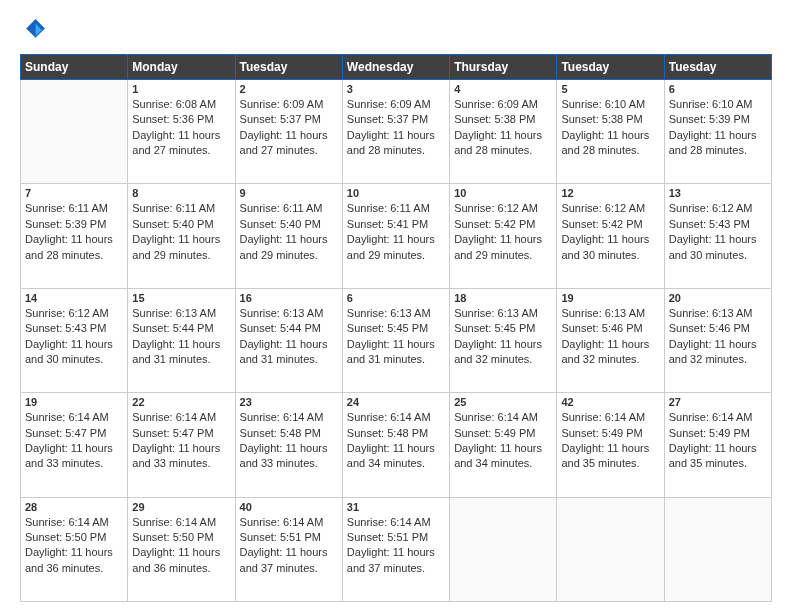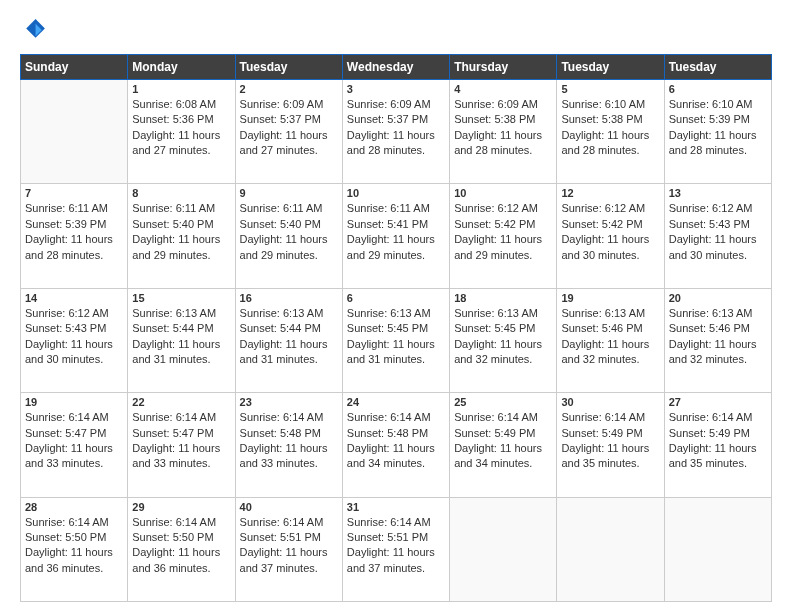--- a/index.html
+++ b/index.html
@@ -239,21 +239,21 @@
           </td>
           <td>
             <span class="day-num">24</span>
             <div class="cell-text"><span>Sunrise: 6:14 AM</span><br><span>Sunset: 5:48 PM</span><br><span>Daylight: 11 hours</span><br><span>and 34 minutes.</span></div>
           </td>
           <td>
             <span class="day-num">25</span>
             <div class="cell-text"><span>Sunrise: 6:14 AM</span><br><span>Sunset: 5:49 PM</span><br><span>Daylight: 11 hours</span><br><span>and 34 minutes.</span></div>
           </td>
           <td>
-            <span class="day-num">30</span>
+            <span class="day-num">42</span>
             <div class="cell-text"><span>Sunrise: 6:14 AM</span><br><span>Sunset: 5:49 PM</span><br><span>Daylight: 11 hours</span><br><span>and 35 minutes.</span></div>
           </td>
           <td>
             <span class="day-num">27</span>
             <div class="cell-text"><span>Sunrise: 6:14 AM</span><br><span>Sunset: 5:49 PM</span><br><span>Daylight: 11 hours</span><br><span>and 35 minutes.</span></div>
           </td>
         </tr>
         <tr class="week-row">
           <td>
             <span class="day-num">28</span>

